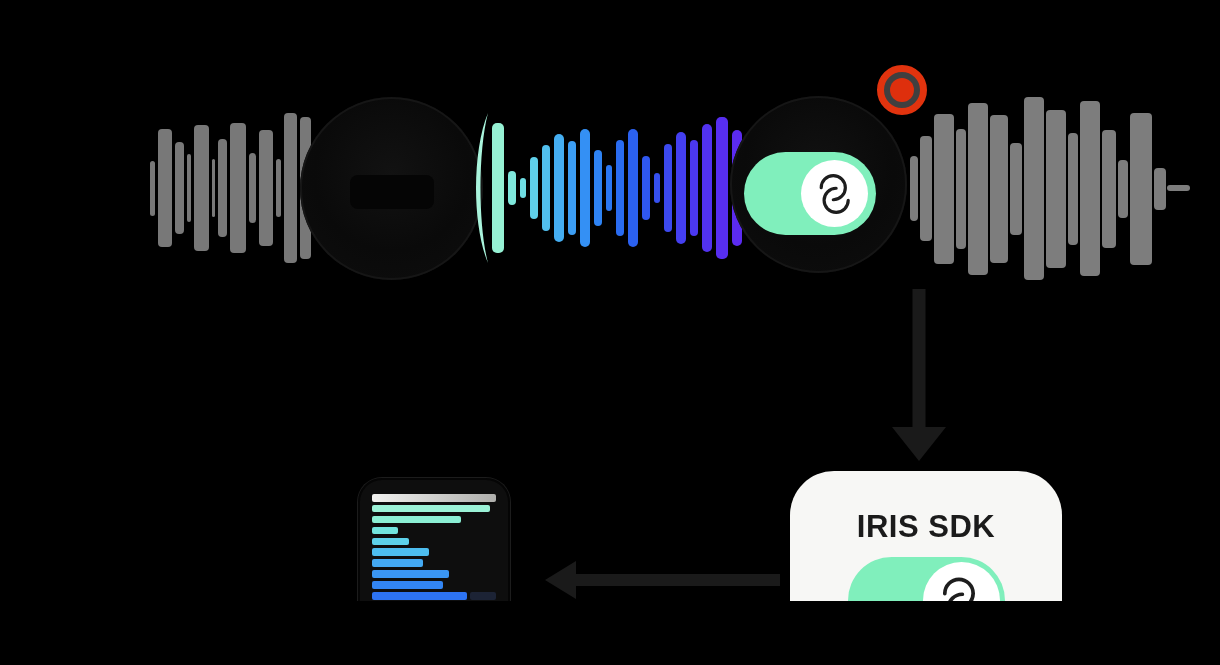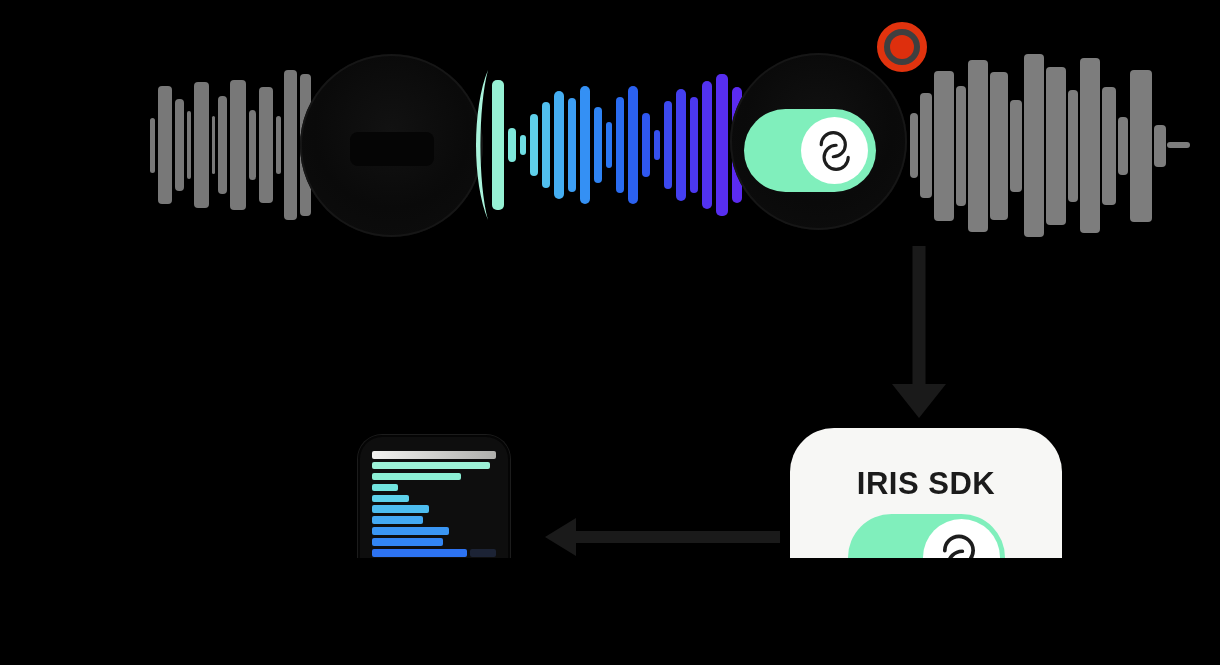--- a/index.html
+++ b/index.html
@@ -1,18 +1,18 @@
 <!DOCTYPE html>
 <html><head>
 <meta charset="utf-8">
 <style>
   html,body{margin:0;padding:0;background:#000;}
   .stage{
     position:relative;width:1220px;height:558px;background:#000;overflow:hidden;
-    font-family:"Liberation Sans",sans-serif;border-radius:18px;
+    font-family:"Liberation Sans",sans-serif;border-radius:18px;margin-top:43px;
   }
   
   .waveform{position:absolute;display:flex;align-items:center;}
   #wf-left{left:150px;top:65px;height:160px;gap:3px;}
   #wf-color{left:470px;top:60px;height:170px;gap:4px;}
   #wf-right{left:910px;top:53px;height:185px;gap:2px;}
   .wf-bar{flex:0 0 auto;border-radius:4px;}
   #wf-color .wf-bar{border-radius:5px;}
   .crescent{clip-path:path("M18 0 C8 38 8 112 18 150 C2 112 2 38 18 0 Z");border-radius:0!important;}
   .tail-line{position:absolute;left:1167px;top:142px;width:23px;height:6px;border-radius:3px;}

